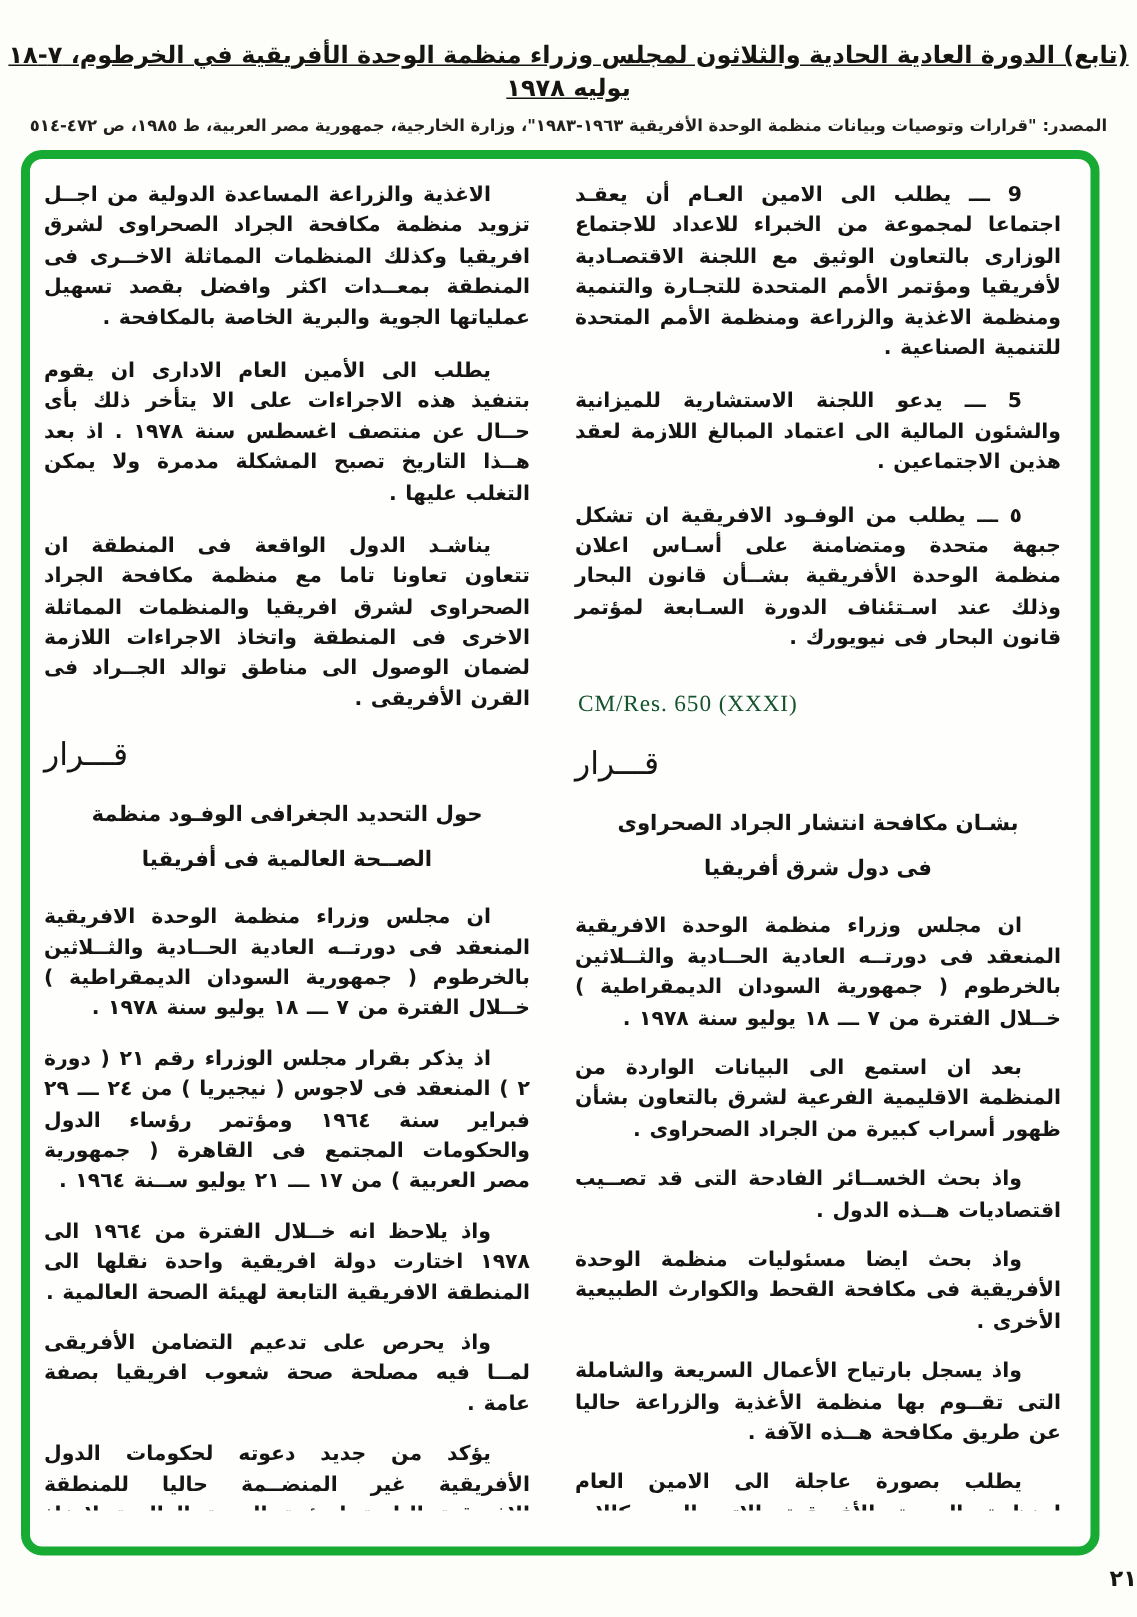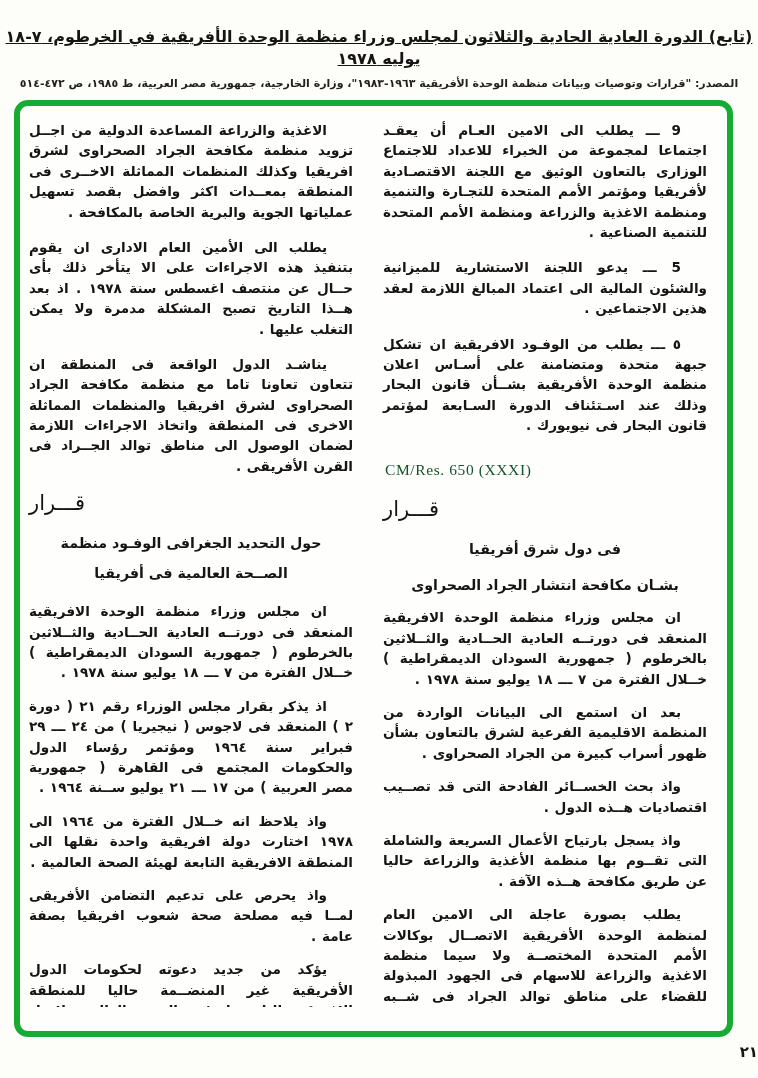--- a/index.html
+++ b/index.html
@@ -123,25 +123,26 @@
 
   <div class="frame">
     <div class="columns">
 
       <div class="col">
         <p class="para">9 ـــ يطلب الى الامين العـام أن يعقـد اجتماعا لمجموعة من الخبراء للاعداد للاجتماع الوزارى بالتعاون الوثيق مع اللجنة الاقتصـادية لأفريقيا ومؤتمر الأمم المتحدة للتجـارة والتنمية ومنظمة الاغذية والزراعة ومنظمة الأمم المتحدة للتنمية الصناعية .</p>
         <p class="para">5 ـــ يدعو اللجنة الاستشارية للميزانية والشئون المالية الى اعتماد المبالغ اللازمة لعقد هذين الاجتماعين .</p>
         <p class="para">٥ ـــ يطلب من الوفـود الافريقية ان تشكل جبهة متحدة ومتضامنة على أسـاس اعلان منظمة الوحدة الأفريقية بشــأن قانون البحار وذلك عند اسـتئناف الدورة السـابعة لمؤتمر قانون البحار فى نيويورك .</p>
         <div class="ref">CM/Res. 650 (XXXI)</div>
         <div class="res-title">قـــرار</div>
+        <div class="res-subtitle">بشـان مكافحة انتشار الجراد الصحراوى</div>
         <div class="res-subtitle last">فى دول شرق أفريقيا</div>
-        <div class="res-subtitle">بشـان مكافحة انتشار الجراد الصحراوى</div>
         <p class="para tight">ان مجلس وزراء منظمة الوحدة الافريقية المنعقد فى دورتــه العادية الحــادية والثــلاثين بالخرطوم ( جمهورية السودان الديمقراطية ) خــلال الفترة من ٧ ـــ ١٨ يوليو سنة ١٩٧٨ .</p>
         <p class="para tight">بعد ان استمع الى البيانات الواردة من المنظمة الاقليمية الفرعية لشرق بالتعاون بشأن ظهور أسراب كبيرة من الجراد الصحراوى .</p>
         <p class="para tight">واذ بحث الخســائر الفادحة التى قد تصــيب اقتصاديات هــذه الدول .</p>
+        <p class="para tight">واذ بحث ايضا مسئوليات منظمة الوحدة الأفريقية فى مكافحة القحط والكوارث الطبيعية الأخرى .</p>
         <p class="para tight">واذ يسجل بارتياح الأعمال السريعة والشاملة التى تقــوم بها منظمة الأغذية والزراعة حاليا عن طريق مكافحة هــذه الآفة .</p>
         <p class="para tight">يطلب بصورة عاجلة الى الامين العام لمنظمة الوحدة الأفريقية الاتصــال بوكالات الأمم المتحدة المختصــة ولا سيما منظمة الاغذية والزراعة للاسهام فى الجهود المبذولة للقضاء على مناطق توالد الجراد فى شــبه الجزيرة العربية وجيبوتى واثيوبيا والصومال وغيرها من الدول فى المنطقــة .</p>
 
       </div>
 
       <div class="col">
         <p class="para">الاغذية والزراعة المساعدة الدولية من اجــل تزويد منظمة مكافحة الجراد الصحراوى لشرق افريقيا وكذلك المنظمات المماثلة الاخــرى فى المنطقة بمعــدات اكثر وافضل بقصد تسهيل عملياتها الجوية والبرية الخاصة بالمكافحة .</p>
         <p class="para">يطلب الى الأمين العام الادارى ان يقوم بتنفيذ هذه الاجراءات على الا يتأخر ذلك بأى حــال عن منتصف اغسطس سنة ١٩٧٨ . اذ بعد هــذا التاريخ تصبح المشكلة مدمرة ولا يمكن التغلب عليها .</p>
         <p class="para">يناشـد الدول الواقعة فى المنطقة ان تتعاون تعاونا تاما مع منظمة مكافحة الجراد الصحراوى لشرق افريقيا والمنظمات المماثلة الاخرى فى المنطقة واتخاذ الاجراءات اللازمة لضمان الوصول الى مناطق توالد الجــراد فى القرن الأفريقى .</p>
         <div class="res-title">قـــرار</div>

